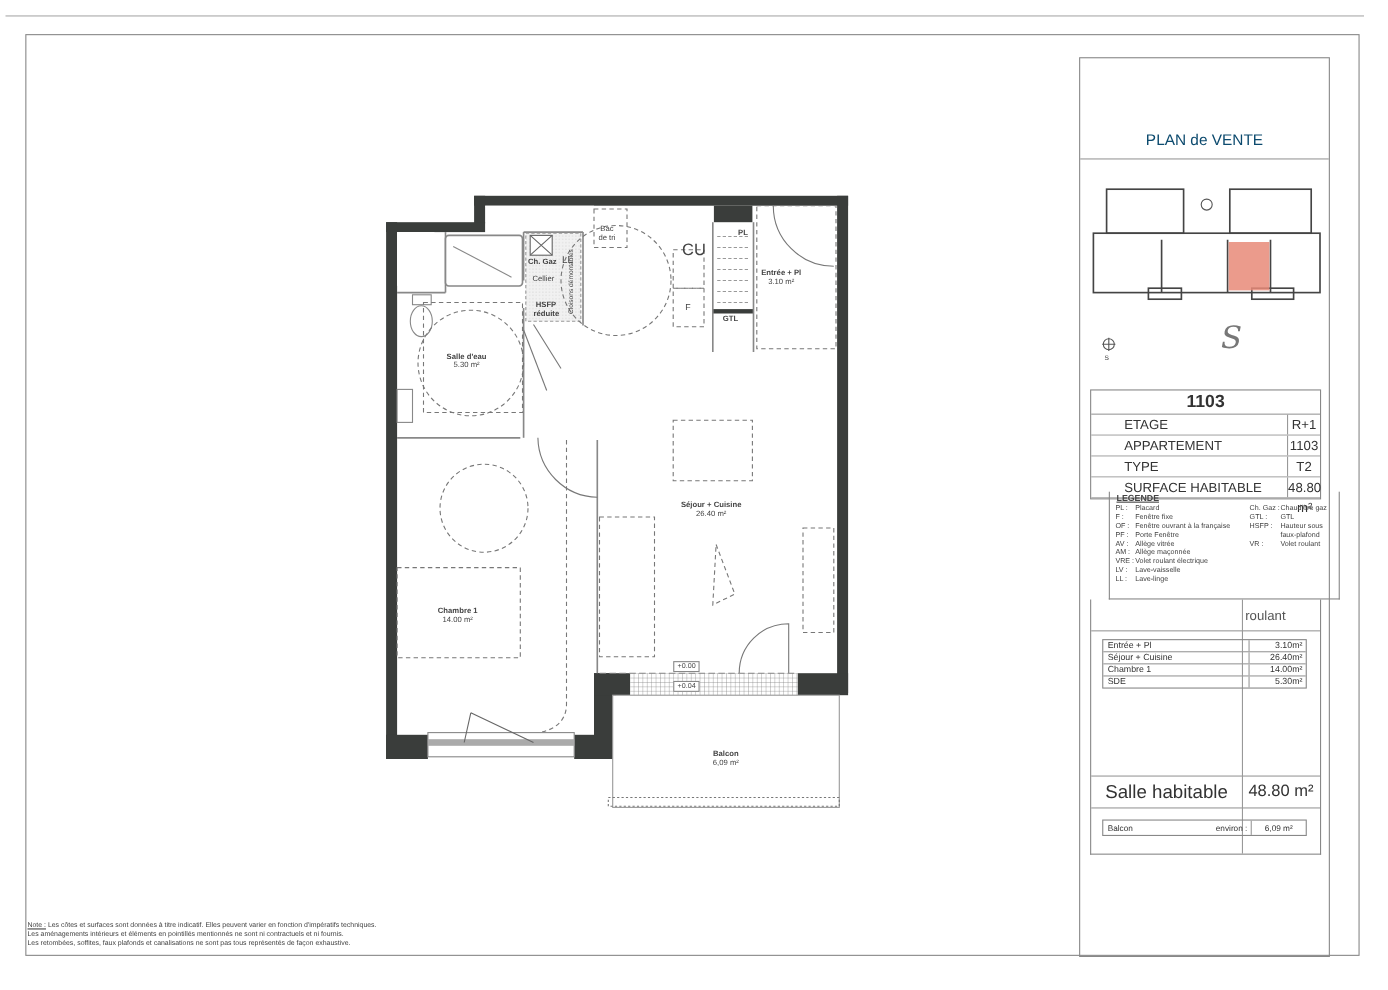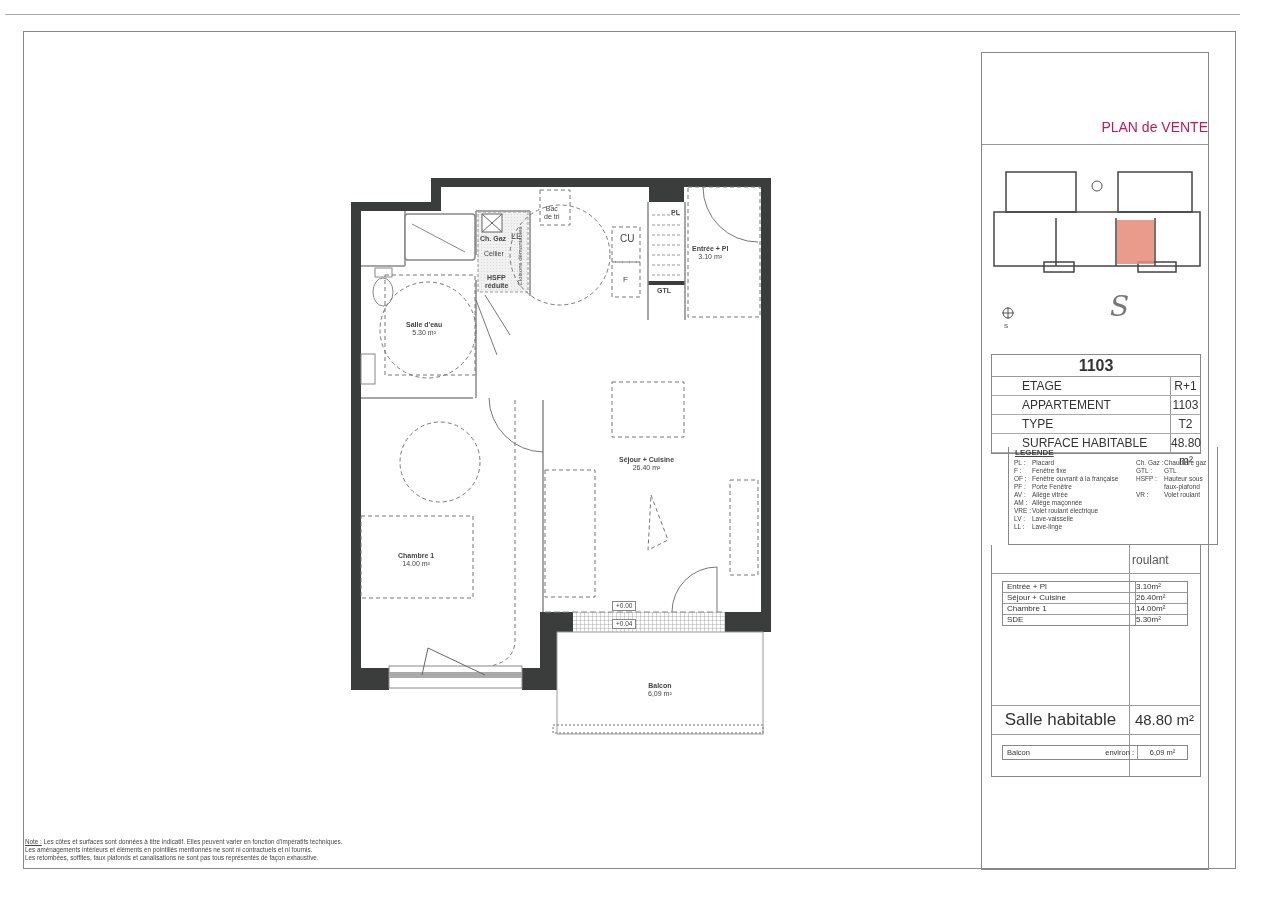--- a/index.html
+++ b/index.html
@@ -5,38 +5,38 @@
   html, body { margin:0; padding:0; }
   body { width:1262px; height:900px; background:#fff; position:relative; overflow:hidden;
          font-family:"Liberation Sans", sans-serif; color:#333; }
   .abs { position:absolute; }
   .outer-line { position:absolute; left:5px; top:14px; width:1235px; height:1px; background:#aaa; }
   .frame { position:absolute; left:23px; top:31px; width:1213px; height:838px; border:1px solid #888; box-sizing:border-box; }
   .cartouche { position:absolute; left:981px; top:52px; width:228px; height:818px; border:1px solid #888; box-sizing:border-box; }
   .c-head { position:absolute; left:0; top:0; width:226px; height:58px; border-bottom:1px solid #999; text-align:center; }
   .c-title { font-size:23px; font-weight:bold; color:#444; margin-top:9px; letter-spacing:0.5px; }
   .c-sub { font-size:13px; font-weight:bold; color:#444; margin-top:1px; }
-  .c-plan { position:absolute; left:0; top:58px; width:226px; height:33px; border-bottom:1px solid #999; text-align:right; font-size:14px; line-height:32px; color:#be185d; }
+  .c-plan { position:absolute; left:0; top:58px; width:226px; height:33px; border-bottom:1px solid #999; text-align:center; font-size:14px; line-height:32px; color:#0c4a6e; }
   .key-plan { position:absolute; left:8px; top:113px; width:212px; height:110px; }
   .info { position:absolute; left:9px; top:301px; width:210px; border:1px solid #888; box-sizing:border-box; }
   .info .num { text-align:center; font-size:16px; font-weight:bold; height:21px; line-height:21px; border-bottom:1px solid #999; }
   .info .row { display:flex; height:18px; line-height:18px; font-size:12px; border-bottom:1px solid #aaa; }
   .info .row .k { flex:0 0 148px; padding-left:6px; border-right:1px solid #999;margin-left:24px; }
   .info .row .v { flex:1; text-align:center; }
   .legend { position:absolute; left:26px; top:394px; width:210px; height:98px; border:1px solid #888; border-top:none; box-sizing:border-box; font-size:6.5px; line-height:8px; color:#444; }
   .legend .lt { font-size:8px; font-weight:bold; text-decoration:underline; position:absolute; left:6px; top:2px; }
   .surfaces { position:absolute; left:9px; top:492px; width:210px; height:232px; border:1px solid #888; border-top:none; box-sizing:border-box; }
   .surfaces .vline { position:absolute; left:137px; top:0; width:1px; height:100%; background:#999; }
   .surfaces .hdr { position:absolute; left:140px; top:8px; font-size:12px; color:#555; }
   .surfaces .hline { position:absolute; left:0; width:100%; height:1px; background:#999; }
   .stable { position:absolute; left:10px; top:36px; width:184px; border:1px solid #888; font-size:8px; }
   .stable .r { display:flex; height:10px; line-height:10px; border-bottom:1px solid #999; }
   .stable .r:last-child { border-bottom:none; }
   .stable .r .n { flex:0 0 128px; padding-left:4px; border-right:1px solid #999; }
-  .stable .r .a { flex:1; padding-right:3px; }
+  .stable .r .a { flex:1; text-align:right; padding-right:3px; }
   .total { position:absolute; left:0; top:162px; width:208px; height:26px; display:flex; }
   .total .tl { flex:0 0 137px; font-size:17px; text-align:center; line-height:26px; }
   .total .tv { flex:1; font-size:15px; text-align:center; line-height:26px; }
   .balcon-row { position:absolute; left:10px; top:200px; width:184px; height:13px; border:1px solid #888; font-size:7.5px; display:flex; line-height:13px; }
   .balcon-row .bl { flex:0 0 80px; padding-left:4px; }
   .balcon-row .be { flex:0 0 47px; text-align:right; padding-right:3px; border-right:1px solid #999; }
   .balcon-row .bv { flex:1; text-align:center; }
   .bottom { position:absolute; left:0; top:716px; width:226px; height:100px; border-top:1px solid #888; }
   .bottom .vsep { position:absolute; left:127px; top:0; width:1px; height:100%; background:#888; }
   .ech { position:absolute; left:3px; top:4px; font-size:8px; }
@@ -157,21 +157,21 @@
   </g>
 </svg>
 
 <div class="lbl b" style="left:480px;top:235px">Ch. Gaz</div>
 <div class="lbl" style="left:511px;top:232px;font-size:9px">LL</div>
 <div class="lbl" style="left:484px;top:250px">Cellier</div>
 <div class="lbl b" style="left:487px;top:274px">HSFP</div>
 <div class="lbl b" style="left:485px;top:282px">réduite</div>
 <div class="lbl" style="left:490px;top:252px;font-size:6px;transform:rotate(-90deg);transform-origin:center">Cloisons démontables</div>
 <div class="lbl" style="left:544px;top:205px"><span>Bac</span><br><span>de tri</span></div>
-<div class="lbl" style="left:620px;top:235px;font-size:10px">CU</div>
+<div class="lbl" style="left:620px;top:224px;font-size:15px">CU</div>
 <div class="lbl" style="left:623px;top:276px;font-size:8px">F</div>
 <div class="lbl b" style="left:671px;top:209px">PL</div>
 <div class="lbl b" style="left:657px;top:287px">GTL</div>
 <div class="lbl" style="left:692px;top:245px"><b>Entrée + Pl</b><br><span>3.10 m²</span></div>
 <div class="lbl" style="left:406px;top:321px"><b>Salle d'eau</b><br><span>5.30 m²</span></div>
 <div class="lbl" style="left:619px;top:456px"><b>Séjour + Cuisine</b><br><span>26.40 m²</span></div>
 <div class="lbl" style="left:398px;top:552px"><b>Chambre 1</b><br><span>14.00 m²</span></div>
 <div class="lbl" style="left:648px;top:682px"><b>Balcon</b><br><span>6,09 m²</span></div>
 <div class="lbl" style="left:612px;top:601px;border:1px solid #888;padding:0 3px;font-size:6.5px;background:#fff">+0.00</div>
 <div class="lbl" style="left:612px;top:619px;border:1px solid #888;padding:0 3px;font-size:6.5px;background:#fff">+0.04</div>

